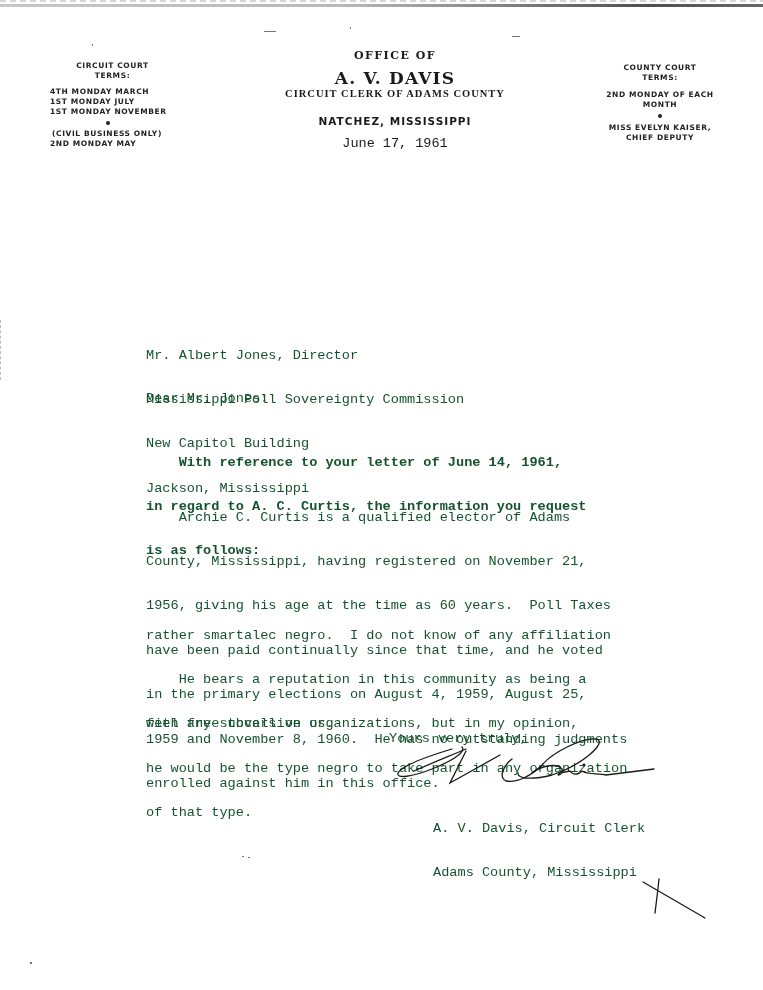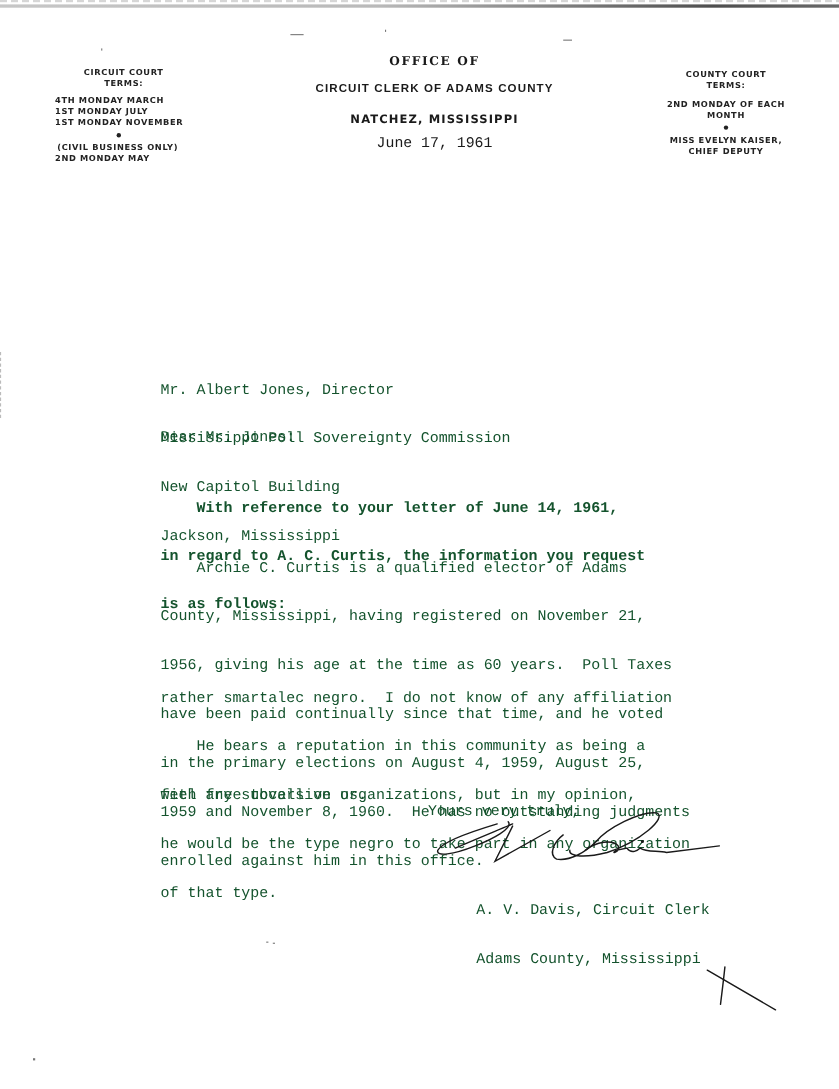--- a/index.html
+++ b/index.html
@@ -13,21 +13,21 @@
   .hdr-left { left: 40px; top: 61px; width: 145px; }
   .hdr-right { left: 580px; top: 63px; width: 160px; text-align: center; }
   .hdr-left .title { text-align: center; margin-left: 0px; width: 145px; }
   .hdr-left .terms { margin-left: 10px; margin-top: 6px; }
   .hdr-left .civil { margin-left: 10px; margin-top: 3px; }
   .dot { display: block; width: 4px; height: 4px; border-radius: 50%; background: #222; margin: 4px auto; }
   .hdr-left .dot { margin: 4px 0 4px 66px; }
   .hdr-center { position: absolute; left: 250px; top: 48px; width: 290px; text-align: center; }
   .office-of { font-family: "DejaVu Serif", serif; font-weight: bold; font-size: 11px; letter-spacing: 1.5px; margin-top: 1px; }
   .name { font-family: "DejaVu Serif", serif; font-weight: bold; font-size: 17px; letter-spacing: 1.2px; margin-top: 6px; }
-  .clerk { font-family: Liberation Sans, sans-serif; font-weight: bold; font-size: 10.5px; letter-spacing: 1px; margin-top: 13px; }
+  .clerk { font-family: Liberation Serif, serif; font-weight: bold; font-size: 10.5px; letter-spacing: 1px; }
   .city { font-family: "DejaVu Sans", sans-serif; font-weight: bold; font-size: 10.5px; letter-spacing: 1px; margin-top: 16px; }
   .date { font-family: "Liberation Mono", monospace; font-size: 13.5px; margin-top: 9px; }
   .typed { position: absolute; font-family: "Liberation Mono", monospace; font-size: 13.6px;
     line-height: 14.8px; color: #14532d; white-space: pre; }
   .addr { left: 146px; top: 319px; }
   .salute { left: 146px; top: 392px; }
   .p1 { left: 146px; top: 426px; font-weight: bold; }
   .p2 { left: 146px; top: 481px; }
   .p3 { left: 146px; top: 599px; }
   .p4 { left: 146px; top: 687px; }
@@ -58,20 +58,21 @@
   </div>
   <span class="dot"></span>
   <div class="civil">
     <span class="line" style="margin-left:2px">(CIVIL BUSINESS ONLY)</span>
     <span class="line">2ND MONDAY MAY</span>
   </div>
 </div>
 
 <div class="hdr-center">
   <div class="office-of">OFFICE OF</div>
+  <div class="name">A. V. DAVIS</div>
   <div class="clerk">CIRCUIT CLERK OF ADAMS COUNTY</div>
   <div class="city">NATCHEZ, MISSISSIPPI</div>
   <div class="date">June 17, 1961</div>
 </div>
 
 <div class="hdr-side hdr-right">
   <span class="line">COUNTY COURT</span>
   <span class="line">TERMS:</span>
   <div style="margin-top:7px">
     <span class="line">2ND MONDAY OF EACH</span>

